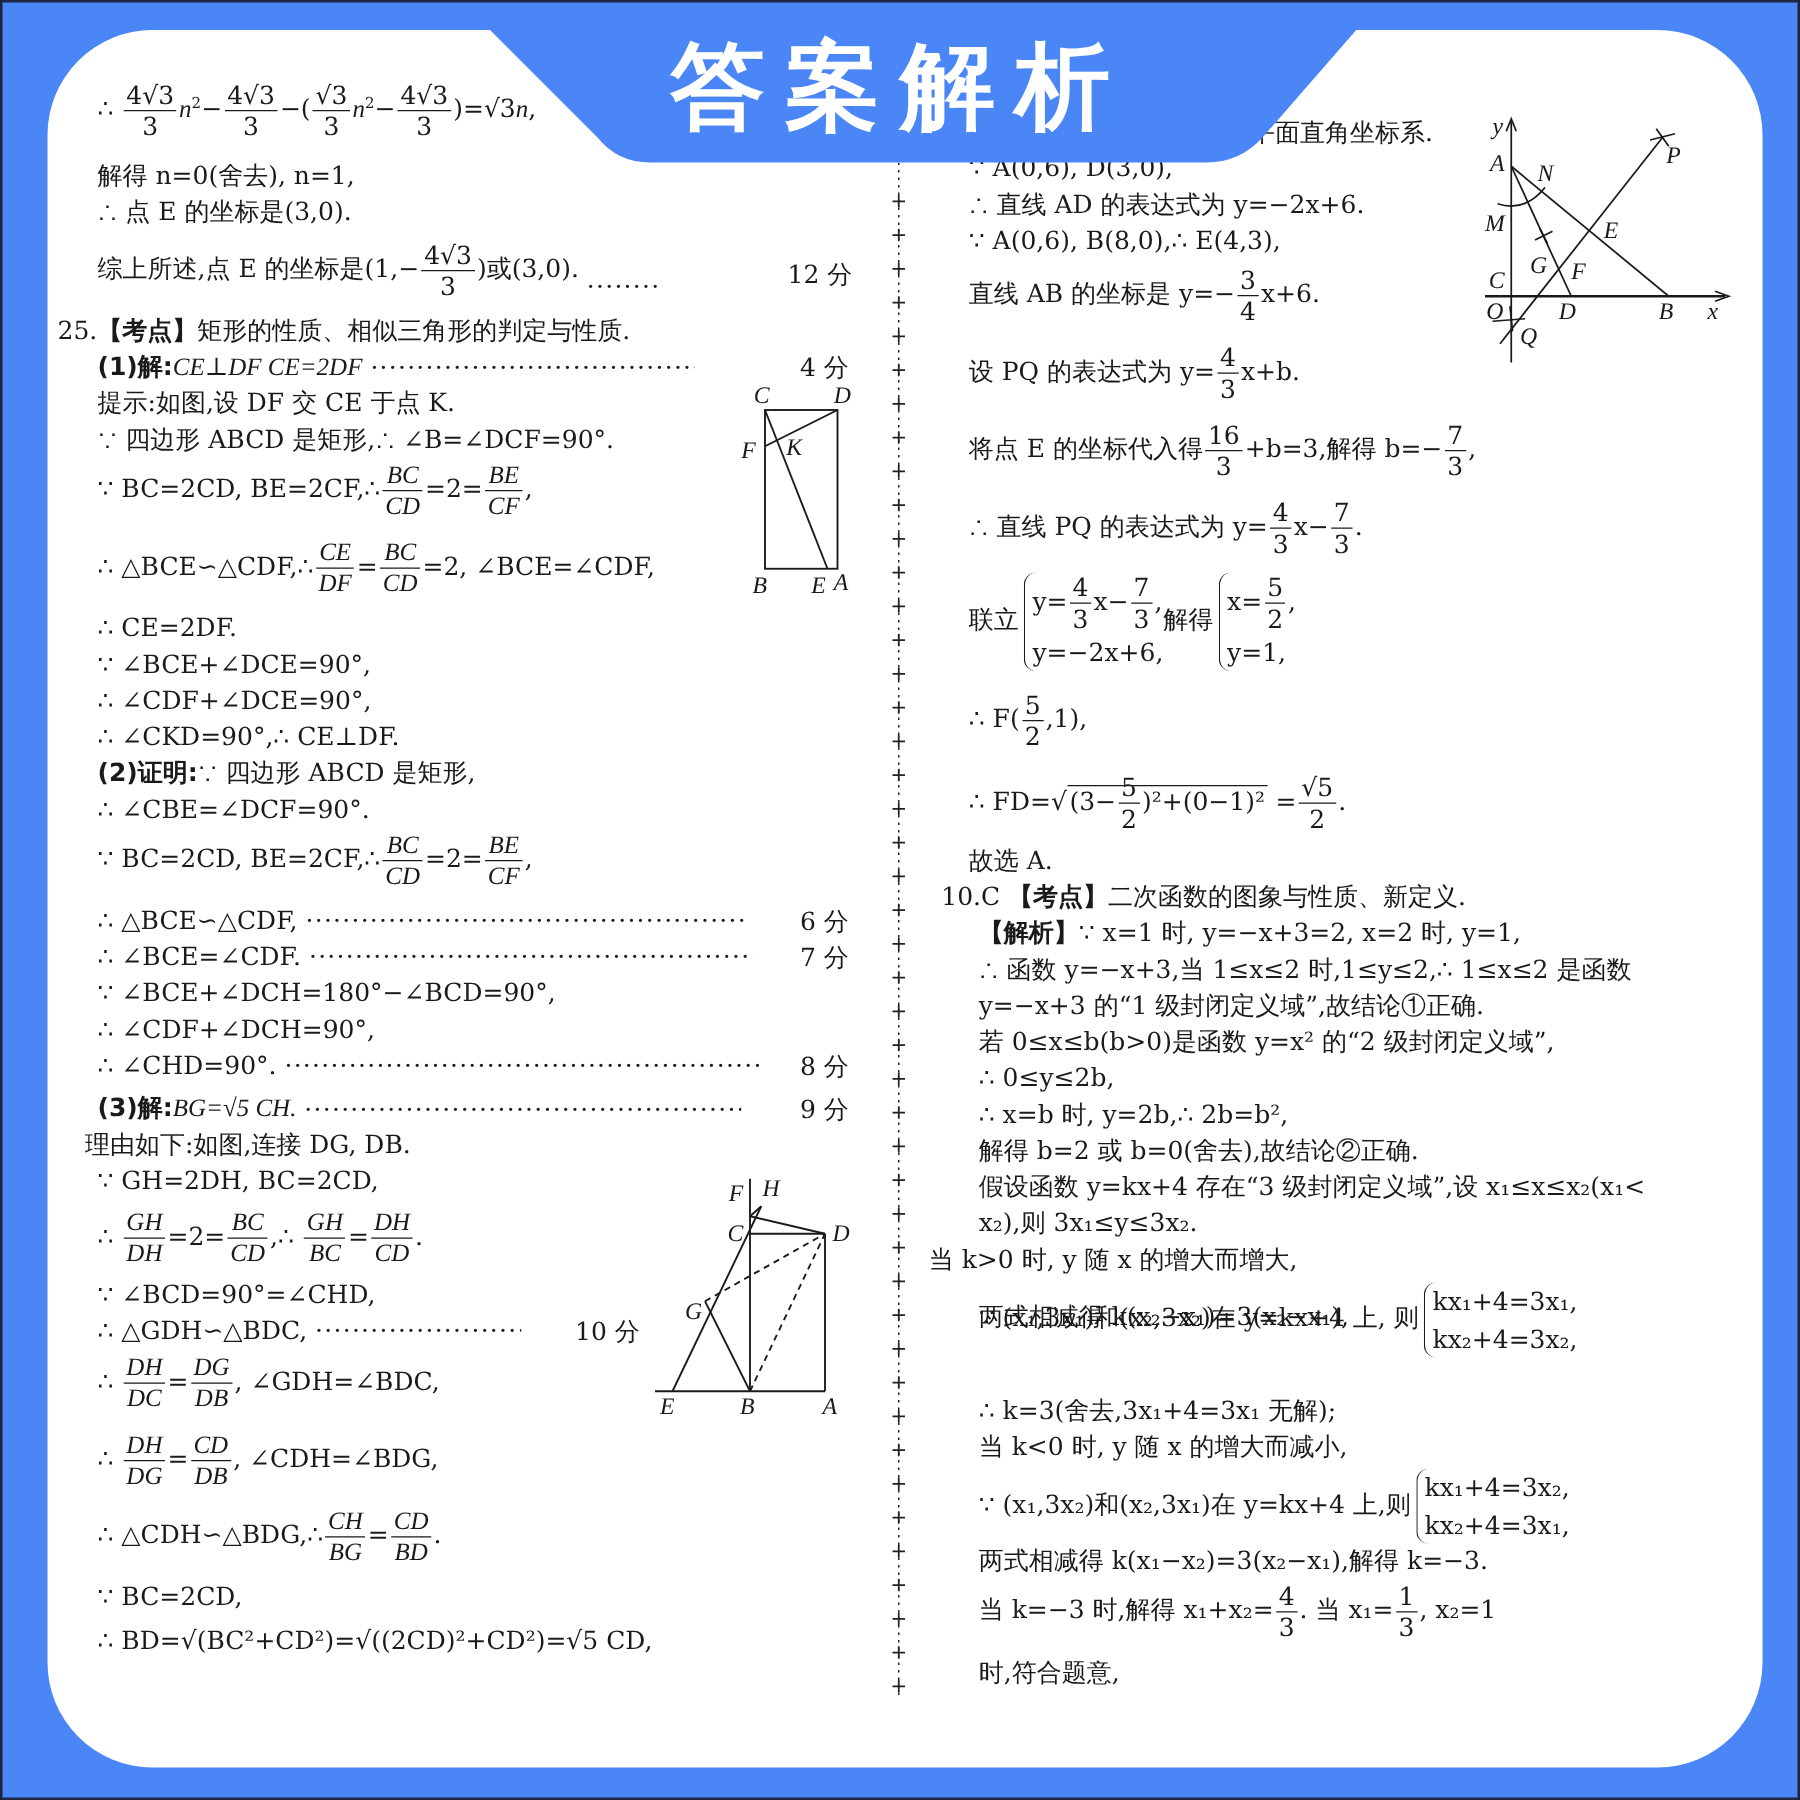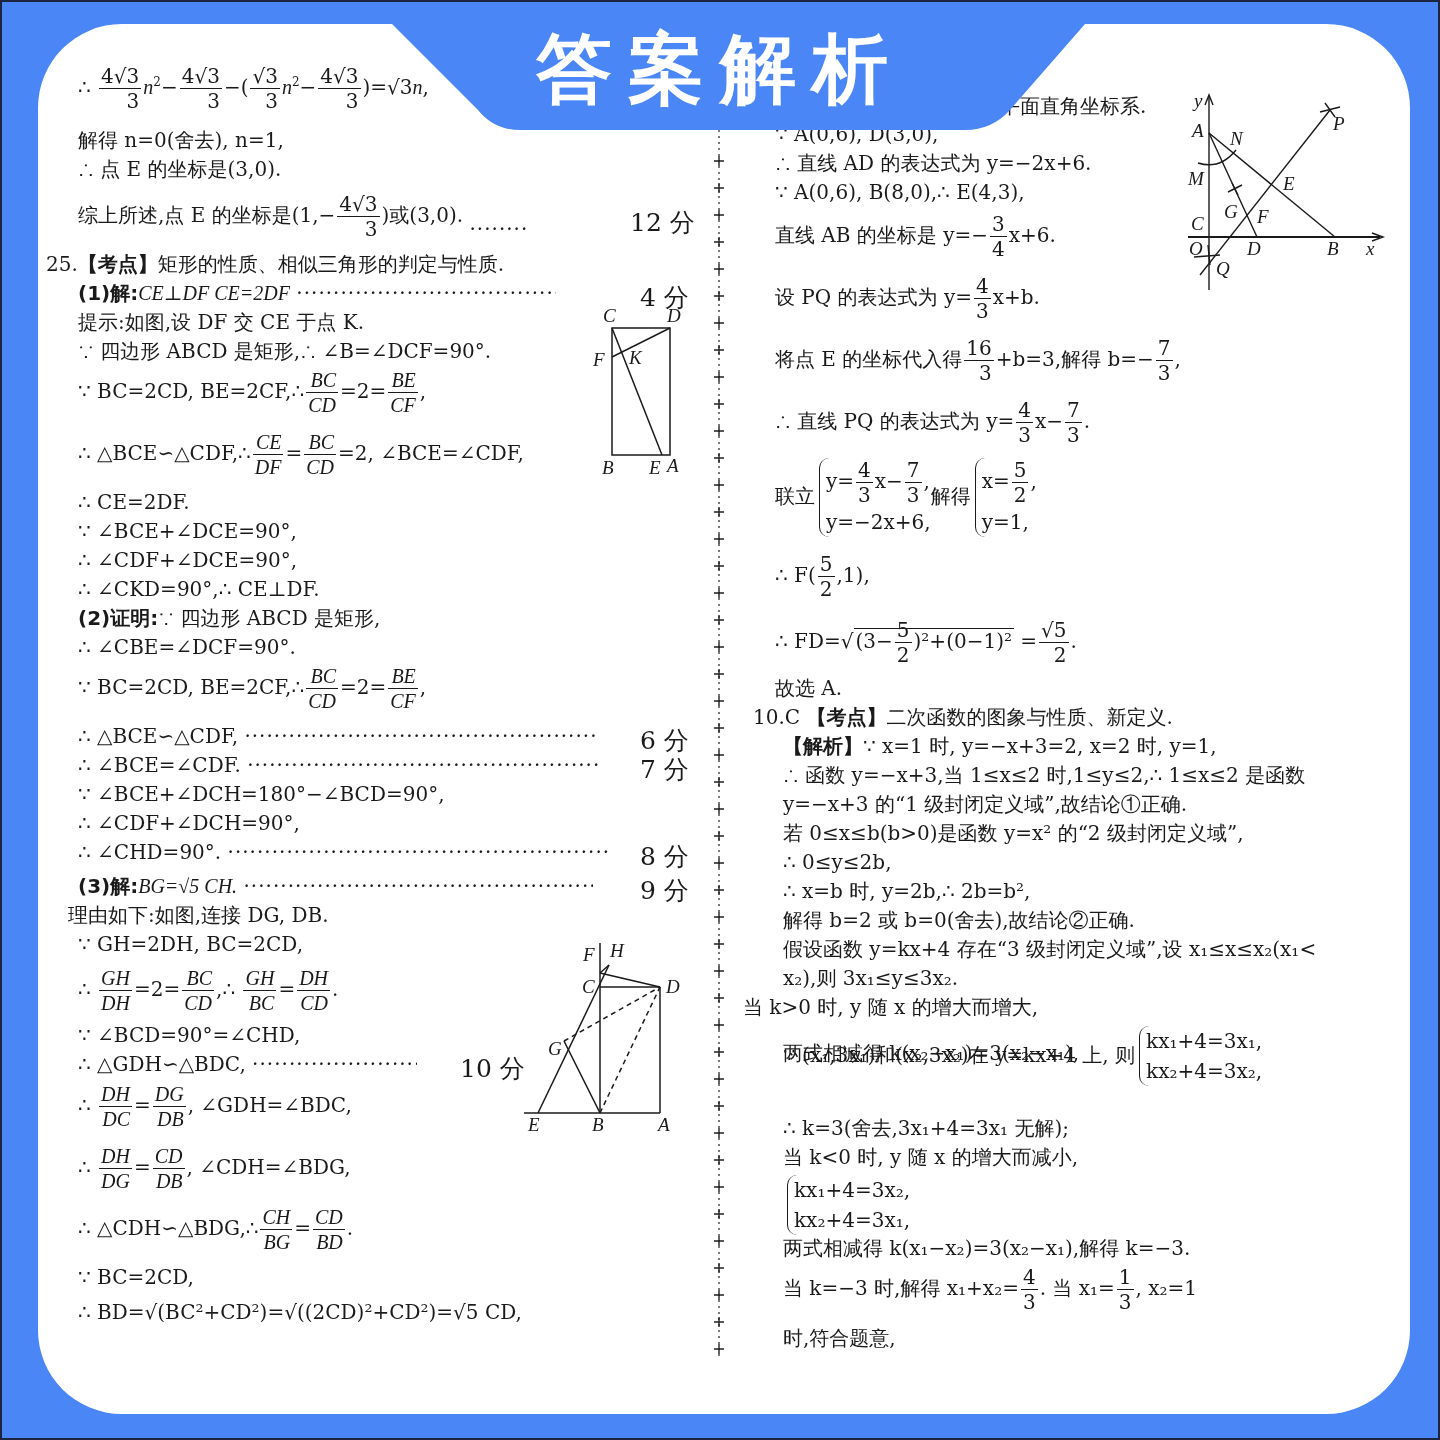--- a/index.html
+++ b/index.html
@@ -5,25 +5,25 @@
   html,body{margin:0;padding:0;}
   body{width:1440px;height:1440px;position:relative;overflow:hidden;background:#4a86f5;font-family:"DejaVu Serif","Liberation Serif",serif;color:#1a1a1a;}
   .edge{position:absolute;inset:0;border:2px solid #1c2440;box-sizing:border-box;pointer-events:none;z-index:20;}
   .card{position:absolute;left:38px;top:24px;width:1372px;height:1390px;background:#fff;border-radius:84px;overflow:hidden;}
   .banner{position:absolute;left:0;top:0;width:1440px;height:140px;z-index:10;pointer-events:none;}
   .banner-title{position:absolute;left:0;width:1440px;top:24px;text-align:center;z-index:11;color:#fff;font-family:"DejaVu Sans","Liberation Sans",sans-serif;font-weight:bold;font-size:76px;letter-spacing:16px;line-height:90px;}
   .divider{position:absolute;left:717px;top:130px;width:4px;height:1230px;z-index:5;}
   .ln{position:absolute;white-space:nowrap;font-size:20px;line-height:24px;}
   .it{font-style:italic;font-family:"Liberation Serif","DejaVu Serif",serif;}
   .b{font-weight:bold;font-family:"DejaVu Sans","Liberation Sans",sans-serif;}
-  .frac{display:inline-block;vertical-align:middle;text-align:right;margin:0 2px;}
+  .frac{display:inline-block;vertical-align:middle;text-align:center;margin:0 2px;}
   .frac > span{display:block;line-height:24px;padding:0 2px;}
   .frac > span.num{border-bottom:1.3px solid #1a1a1a;}
   .dots{display:inline-block;overflow:hidden;vertical-align:bottom;letter-spacing:1px;}
-  .score{position:absolute;white-space:nowrap;font-size:25px;}
+  .score{position:absolute;white-space:nowrap;font-size:20px;}
   .sys{display:inline-block;vertical-align:middle;border-left:1.5px solid #1a1a1a;border-radius:10px 0 0 10px;padding-left:6px;margin-left:4px;}
   .sys > div{line-height:30px;}
   .sqrt{border-top:1.3px solid #1a1a1a;padding:0 2px;}
   sup{font-size:12px;}
   svg text{font-family:"Liberation Serif",serif;font-style:italic;font-size:19px;fill:#1a1a1a;}
 </style>
 </head>
 <body>
 
 <div class="card"></div>
@@ -166,21 +166,21 @@
 <div class="ln" style="left:783px;top:850px;">∴ 0≤y≤2b,</div>
 <div class="ln" style="left:783px;top:879px;">∴ x=b 时, y=2b,∴ 2b=b²,</div>
 <div class="ln" style="left:783px;top:908px;">解得 b=2 或 b=0(舍去),故结论②正确.</div>
 <div class="ln" style="left:783px;top:937px;">假设函数 y=kx+4 存在“3 级封闭定义域”,设 x₁≤x≤x₂(x₁&lt;</div>
 <div class="ln" style="left:783px;top:966px;">x₂),则 3x₁≤y≤3x₂.</div>
 <div class="ln" style="left:743px;top:995px;">当 k&gt;0 时, y 随 x 的增大而增大,</div>
 <div class="ln" style="left:783px;top:1026px;"><span>∵ (x₁,3x₁)和(x₂,3x₂)在 y=kx+4 上, 则</span><span class="sys"><div>kx₁+4=3x₁,</div><div>kx₂+4=3x₂,</div></span></div>
 <div class="ln" style="left:783px;top:1041px;text-align:center;">两式相减得 k(x₂−x₁)=3(x₂−x₁),</div>
 <div class="ln" style="left:783px;top:1116px;">∴ k=3(舍去,3x₁+4=3x₁ 无解);</div>
 <div class="ln" style="left:783px;top:1145px;">当 k&lt;0 时, y 随 x 的增大而减小,</div>
-<div class="ln" style="left:783px;top:1175px;"><span class="sys"><div>kx₁+4=3x₂,</div><div>kx₂+4=3x₁,</div></span></div>
+<div class="ln" style="left:783px;top:1175px;"><span>∵ (x₁,3x₂)和(x₂,3x₁)在 y=kx+4 上,则</span><span class="sys"><div>kx₁+4=3x₂,</div><div>kx₂+4=3x₁,</div></span></div>
 <div class="ln" style="left:783px;top:1236px;">两式相减得 k(x₁−x₂)=3(x₂−x₁),解得 k=−3.</div>
 <div class="ln" style="left:783px;top:1265px;"><span>当 k=−3 时,解</span><span>得 x₁+x₂=</span><span class="frac"><span class="num">4</span><span>3</span></span><span>. 当 x₁=</span><span class="frac"><span class="num">1</span><span>3</span></span><span>, x₂=1</span></div>
 <div class="ln" style="left:783px;top:1326px;">时,符合题意,</div>
 
 <svg style="position:absolute;left:1180px;top:85px;width:215px;height:215px">
   <g stroke="#1a1a1a" stroke-width="1.4" fill="none">
     <line x1="29" y1="205" x2="29" y2="12"></line>
     <path d="M25 20 L29 10 L33 20"></path>
     <line x1="8" y1="152" x2="200" y2="152" stroke-width="2"></line>
     <path d="M192 148 L203 152 L192 156"></path>

